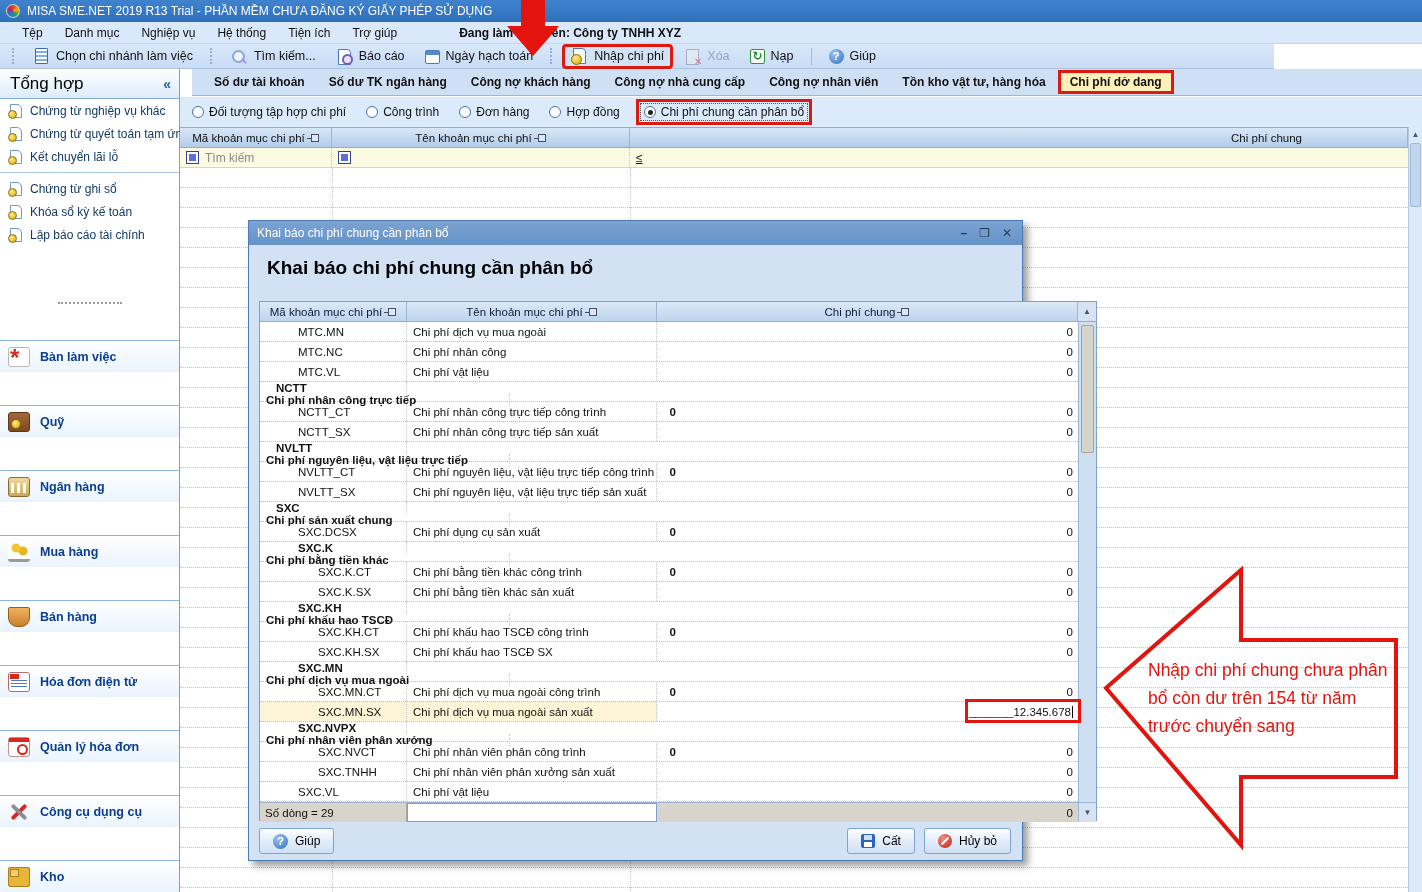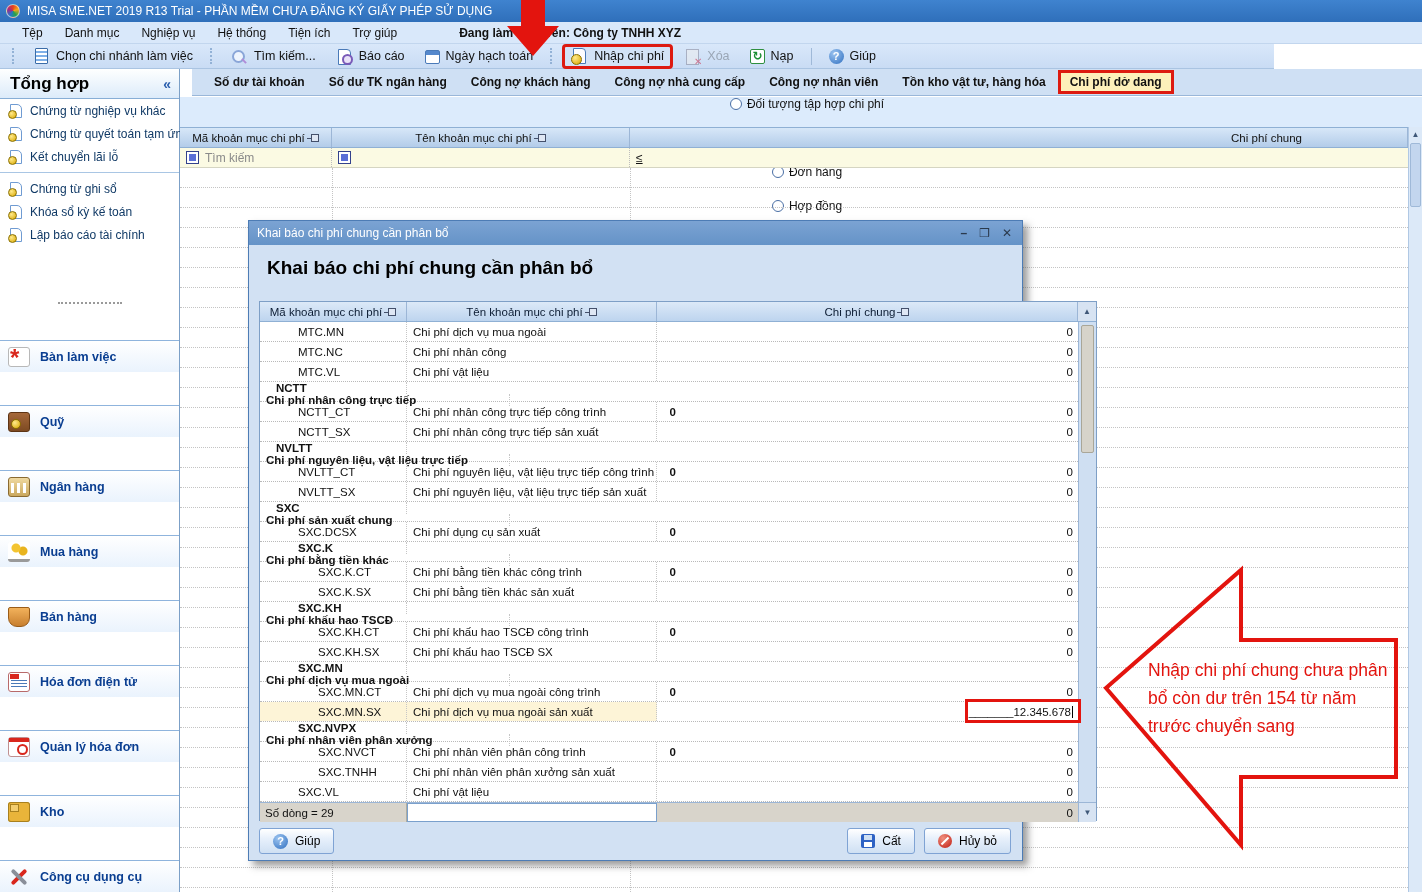--- a/index.html
+++ b/index.html
@@ -61,21 +61,21 @@
                background:radial-gradient(circle at 35% 30%,#9cc4f0,#2f6fc0);
                color:#fff; display:flex; align-items:center; justify-content:center; }
   .ic-help::after, .b-help::after { content:"?"; font-size:11px; font-weight:bold; }
 
   
   .sidebar { position:absolute; left:0; top:69px; width:180px; height:823px; background:#fff;
              border-right:1px solid #7ca0c7; }
   .sb-head { height:30px; display:flex; align-items:center; justify-content:space-between;
              padding:0 8px 0 10px; background:linear-gradient(#feffff,#dcebfa);
              border-bottom:1px solid #87aed6; }
-  .sb-head .sb-title { font-size:17px; font-weight:bold; color:#000; }
+  .sb-head .sb-title { font-size:17px; font-weight:normal; color:#000; }
   .sb-head .collapse { color:#2b5fae; font-size:14px; font-weight:bold; }
   .sb-item { height:23px; display:flex; align-items:center; gap:8px; padding-left:10px;
              color:#113a66; font-size:12px; white-space:nowrap; }
   .sb-sep { border-top:1px solid #a9c6e4; margin:4px 0; }
   .dicon { width:12px; height:14px; background:#fff; border:1px solid #6f9bd2;
            border-radius:0 5px 0 0; position:relative; flex:none; }
   .dicon::after { content:""; position:absolute; left:-3px; bottom:-2px; width:7px; height:7px;
            border-radius:50%; background:radial-gradient(circle at 35% 35%,#ffe98a,#d9a800);
            border:1px solid #8a7000; }
 
@@ -115,21 +115,21 @@
   .i-tools::after { content:""; position:absolute; left:9px; top:0; width:4px; height:20px;
       background:#8a8f99; transform:rotate(-45deg); border-radius:2px; }
 
   
   .content { position:absolute; left:180px; top:69px; width:1242px; height:823px; background:#fff; }
   .tabstrip { position:absolute; left:0; top:0; width:1242px; height:27px; background:#cfe0f4;
               border-bottom:1px solid #9ab7d9; display:flex; align-items:center; gap:4px; padding-left:12px;margin-left:12px; }
   .tab { padding:3px 10px; font-size:12px; font-weight:600; white-space:nowrap; }
   .tab.active { background:#fdf0ba; font-weight:bold; outline:3px solid #dd1a10; outline-offset:-1px; }
   .radiorow { position:absolute; left:0; top:28px; width:1242px; height:30px; background:#dcebfc;
-              display:flex; align-items:center; gap:20px; padding-left:12px;flex-direction:column; }
+              display:flex; align-items:center; gap:20px; padding-left:12px; }
   .radio-opt { display:flex; align-items:center; gap:5px; font-size:12px; white-space:nowrap; }
   .rdot { width:12px; height:12px; border:1px solid #4a6fa5; border-radius:50%; background:#fff; position:relative; flex:none; }
   .radio-opt.sel .rdot::after { content:""; position:absolute; left:3px; top:3px; width:5px; height:5px;
               border-radius:50%; background:#222; }
   .radio-opt.sel { border:1px dotted #555; outline:3px solid #dd1a10; outline-offset:1px; padding:1px 3px;justify-content:flex-end; }
 
   .bg-header { position:absolute; left:0; top:58px; width:1228px; height:21px; display:flex;
                background:linear-gradient(#d7e7f8,#b3cce9); border-top:1px solid #8fb0d4; border-bottom:1px solid #8fb0d4; }
   .bgh { display:flex; align-items:center; justify-content:center; font-size:11.5px;
          border-right:1px solid #9cb6d6; height:100%; }
@@ -335,26 +335,26 @@
     </div>
     <div class="nav-item">
       <span class="nicon i-einvoice"></span>
       <span>Hóa đơn điện tử</span>
     </div>
     <div class="nav-item">
       <span class="nicon i-invoice"></span>
       <span>Quản lý hóa đơn</span>
     </div>
     <div class="nav-item">
+      <span class="nicon i-tools"></span>
+      <span>Công cụ dụng cụ</span>
+    </div>
+    <div class="nav-item">
       <span class="nicon i-warehouse"></span>
       <span>Kho</span>
-    </div>
-    <div class="nav-item">
-      <span class="nicon i-tools"></span>
-      <span>Công cụ dụng cụ</span>
     </div>
   </div>
 </div>
 
 <div class="content">
   <div class="tabstrip">
     <span class="tab">Số dư tài khoản</span>
     <span class="tab">Số dư TK ngân hàng</span>
     <span class="tab">Công nợ khách hàng</span>
     <span class="tab">Công nợ nhà cung cấp</span>

